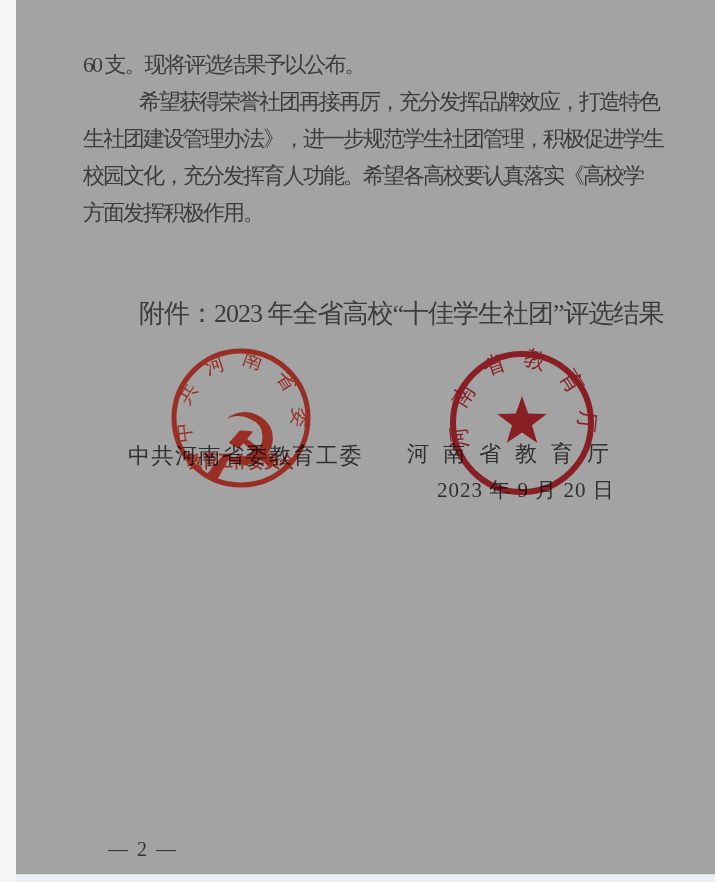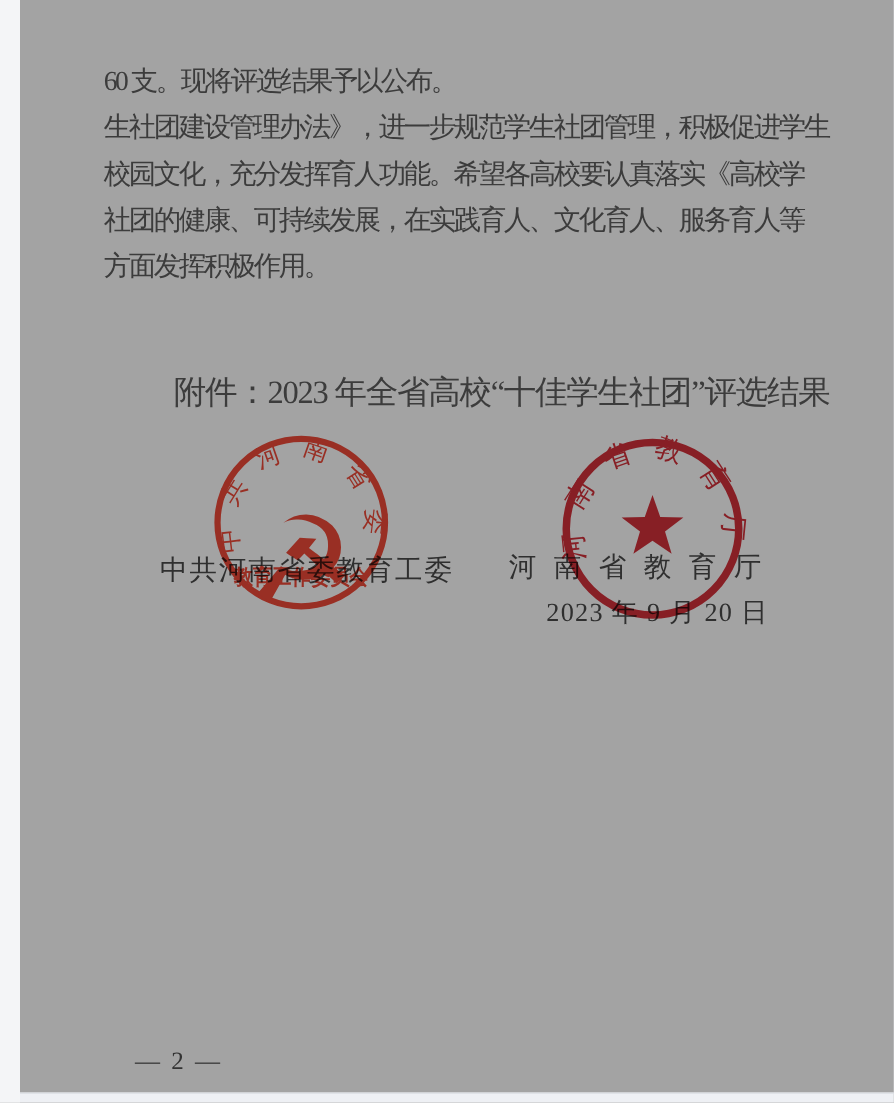--- a/index.html
+++ b/index.html
@@ -53,23 +53,23 @@
     background:#eef0f4;border-top:1px solid #dadde2;
   }
 </style>
 </head>
 <body>
 
 <div class="page">
 
   <div class="text-block">
     <div class="line">60 支。现将评选结果予以公布。</div>
+    <div class="line indent">希望获得荣誉社团再接再厉，充分发挥品牌效应，打造特色</div>
     <div class="line">生社团建设管理办法》，进一步规范学生社团管理，积极促进学生</div>
     <div class="line">校园文化，充分发挥育人功能。希望各高校要认真落实《高校学</div>
-    <div class="line">社团的健康、可持续发展，在实践育人、文化育人、服务育人等</div>
     <div class="line">方面发挥积极作用。</div>
   </div>
 
   <div class="attachment">附件：2023 年全省高校“十佳学生社团”评选结果</div>
 
   <div class="sig sig-left">中共河南省委教育工委</div>
   <div class="sig sig-right">河南省教育厅</div>
   <div class="date-line">2023 年 9 月 20 日</div>
 
   <div class="seal seal-left">

